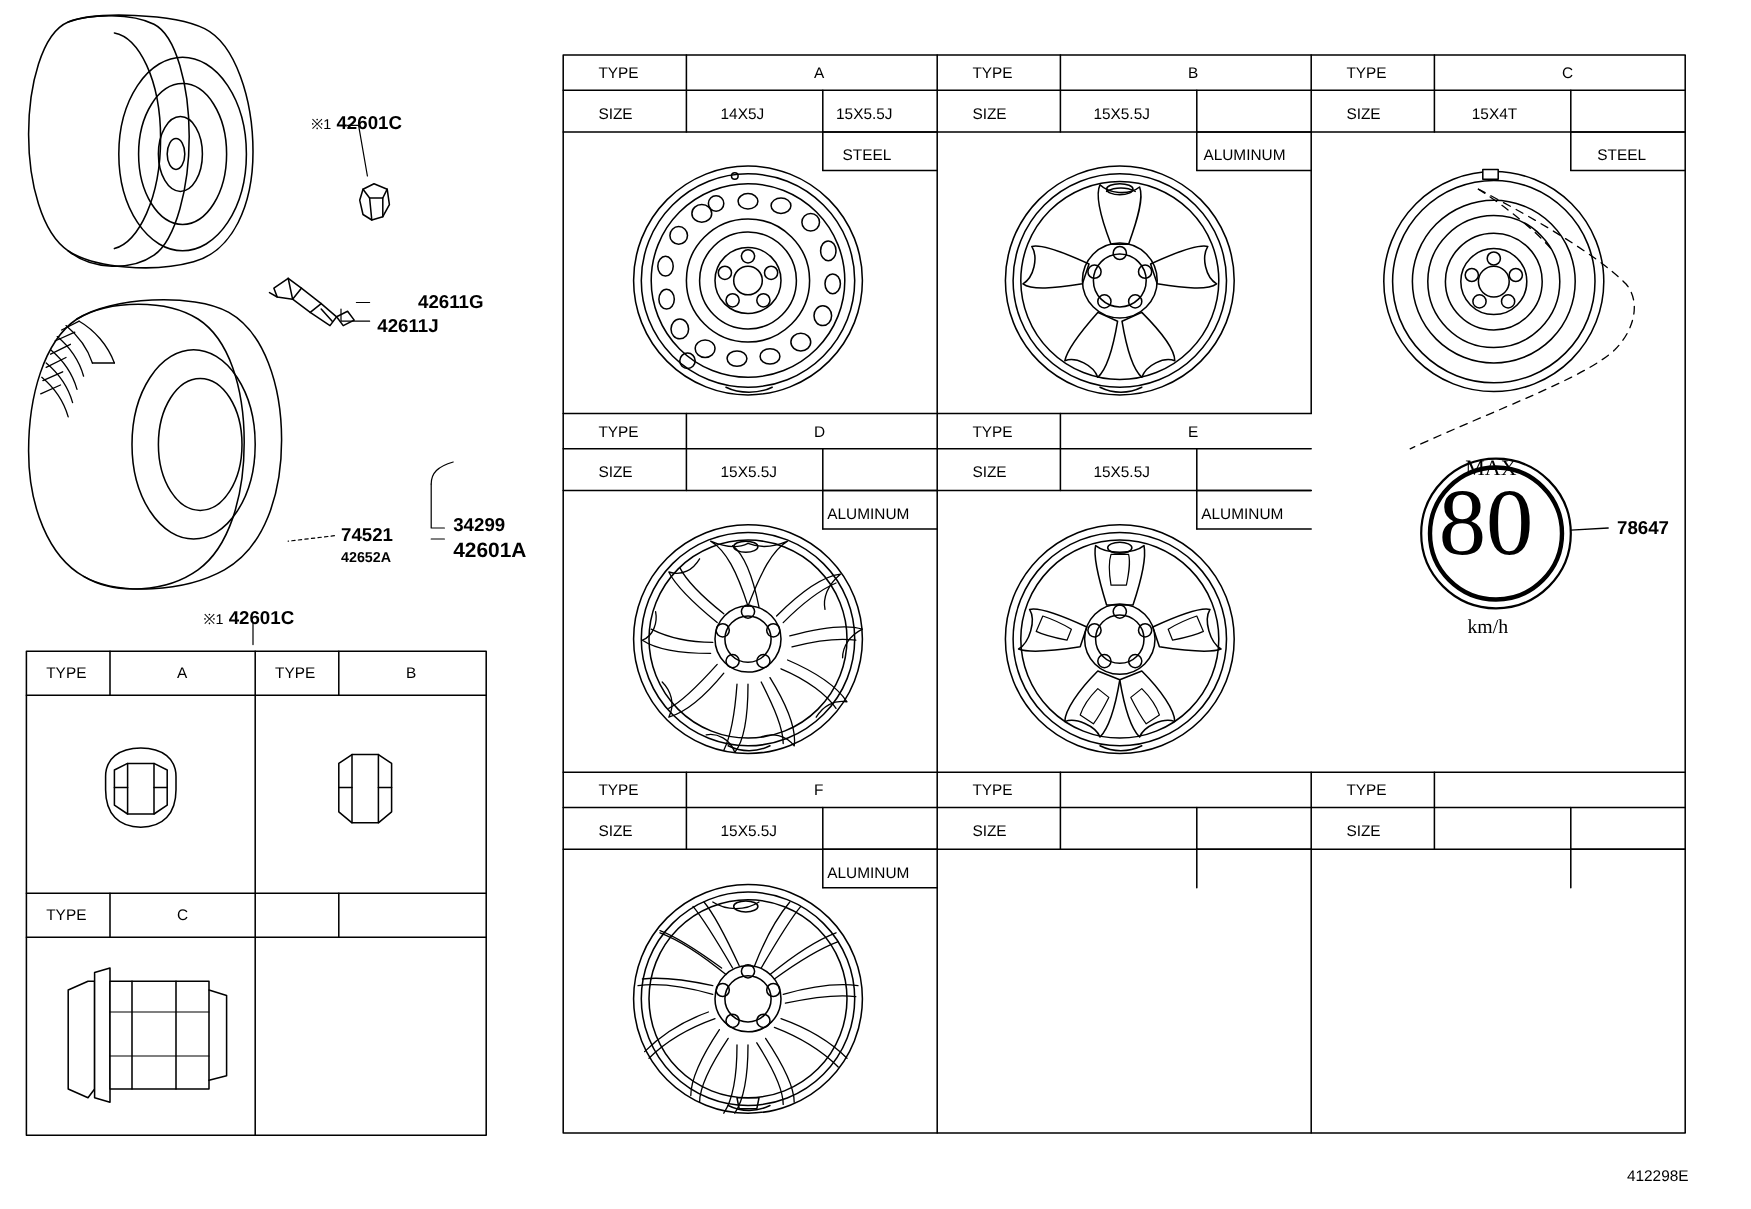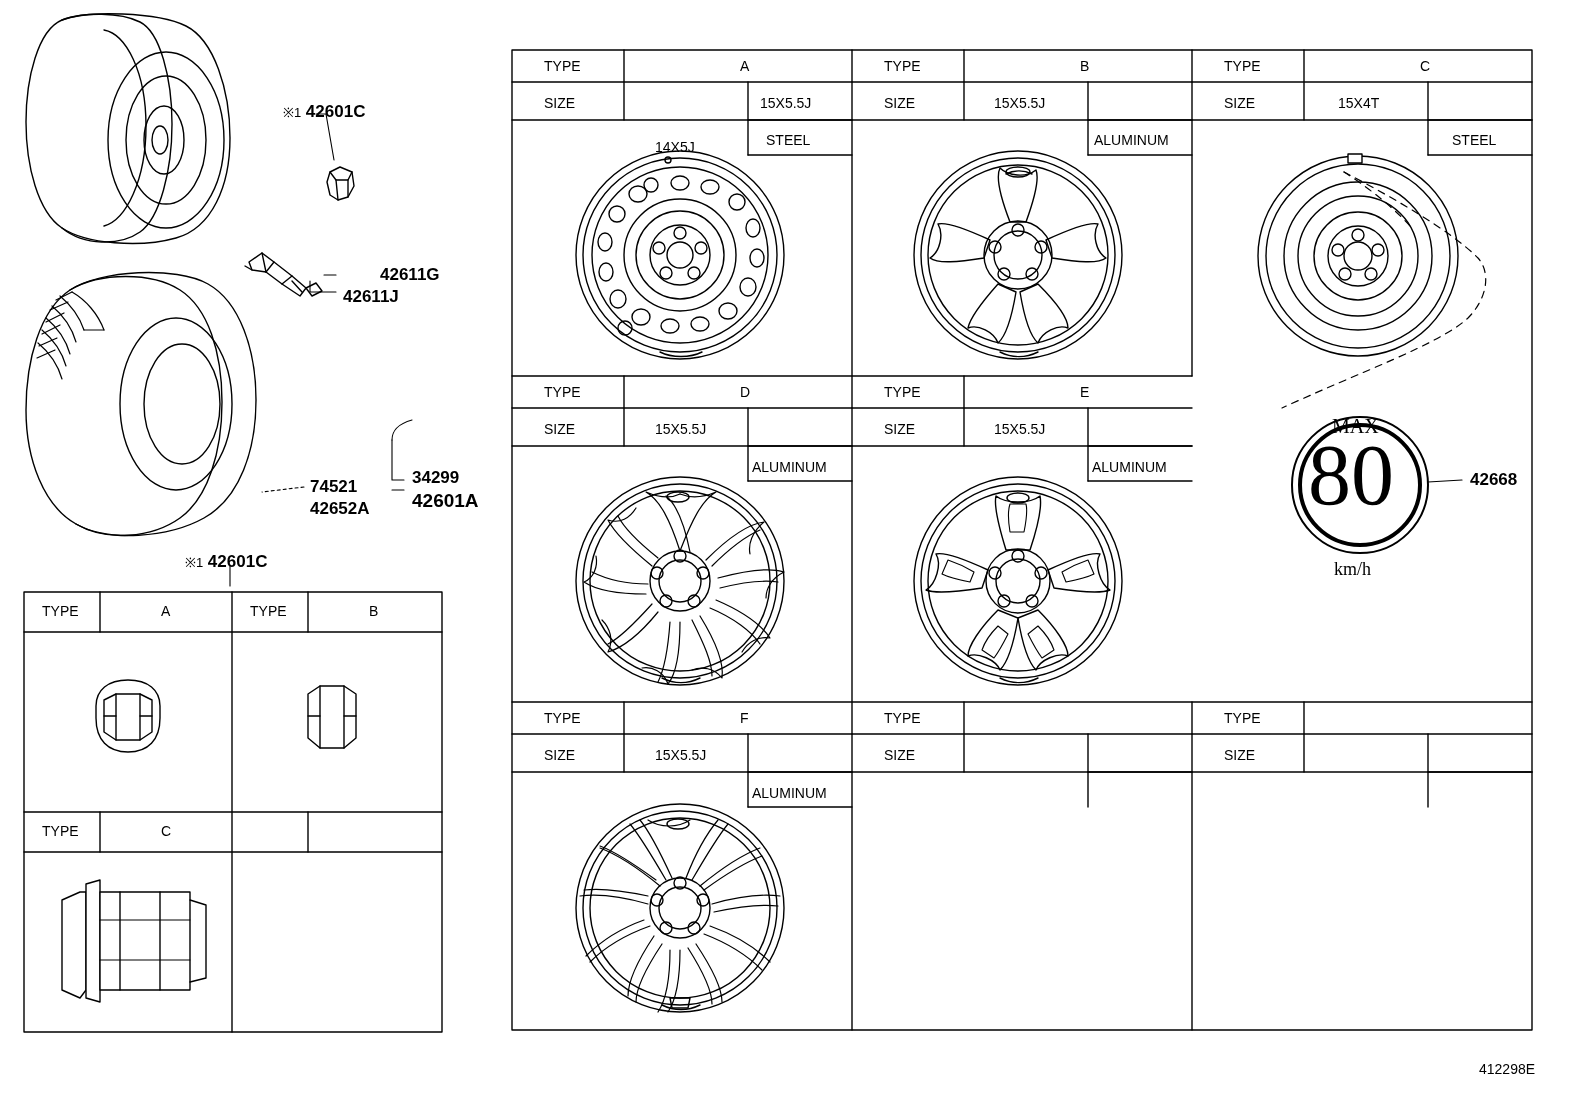--- a/index.html
+++ b/index.html
@@ -7,21 +7,21 @@
   .canvas{position:absolute;inset:0;}
   svg{display:block;}
   .lbl{position:absolute;font-family:"Liberation Sans",sans-serif;white-space:pre;}
   .lbl-bold{font-weight:bold;}
   
   #lbl-42601C-top{left:283px;top:102px;font-size:17px;}
   #lbl-42601C-top .ref{font-size:13px;}
   #lbl-42611G{left:343px;top:265px;font-size:17px;font-weight:bold;margin-left:37px;}
   #lbl-42611J{left:343px;top:287px;font-size:17px;font-weight:bold;}
   #lbl-42652{left:310px;top:477px;font-size:17px;font-weight:bold;}
-  #lbl-42652A{left:310px;top:499px;font-size:17px;font-weight:bold;text-align:center;}
+  #lbl-42652A{left:310px;top:499px;font-size:13px;font-weight:bold;text-align:center;}
   #lbl-42601{left:412px;top:468px;font-size:17px;font-weight:bold;}
   #lbl-42601A{left:412px;top:490px;font-size:19px;font-weight:bold;}
   #lbl-42601C-mid{left:185px;top:552px;font-size:17px;}
   #lbl-42601C-mid .ref{font-size:13px;}
   #lbl-42668{left:1470px;top:470px;font-size:17px;font-weight:bold;}
   #lbl-figno{left:1479px;top:1061px;font-size:14px;}
   
   .cellText{position:absolute;font-size:14px;white-space:pre;}
   .maxtxt{position:absolute;font-family:"Liberation Serif",serif;}
 </style>
@@ -403,42 +403,42 @@
 <div class="lbl" id="lbl-42611J">42611J</div>
 
 <div class="lbl" id="lbl-42652">74521</div>
 <div class="lbl" id="lbl-42652A">42652A</div>
 
 <div class="lbl" id="lbl-42601">34299</div>
 <div class="lbl" id="lbl-42601A">42601A</div>
 
 <div class="lbl" id="lbl-42601C-mid"><span class="ref">※1</span> <span class="lbl-bold">42601C</span></div>
 
-<div class="lbl" id="lbl-42668">42668</div>
+<div class="lbl" id="lbl-42668">78647</div>
 
 <div class="lbl" id="lbl-figno">412298E</div>
 
 <div class="maxtxt" style="left:1332px;top:415px;font-size:20px;">MAX</div>
 <div class="maxtxt" style="left:1308px;top:432px;font-size:86px;line-height:86px;">80</div>
 <div class="maxtxt" style="left:1334px;top:525px;font-size:18px;margin-top:34px;">km/h</div>
 
 <div class="cellText" style="left:42px;top:603px;">TYPE</div>
 <div class="cellText" style="left:161px;top:603px;">A</div>
 <div class="cellText" style="left:250px;top:603px;">TYPE</div>
 <div class="cellText" style="left:369px;top:603px;">B</div>
 
 <div class="cellText" style="left:42px;top:823px;">TYPE</div>
 <div class="cellText" style="left:161px;top:823px;">C</div>
 <div class="cellText" style="left:250px;top:823px;"></div>
 <div class="cellText" style="left:369px;top:823px;"></div>
 
 <div class="cellText" style="left:544px;top:58px;">TYPE</div>
 <div class="cellText" style="left:740px;top:58px;">A</div>
 <div class="cellText" style="left:544px;top:95px;">SIZE</div>
-<div class="cellText" style="left:655px;top:95px;margin-top:44px;">14X5J</div>
+<div class="cellText" style="left:655px;top:95px;">14X5J</div>
 <div class="cellText" style="left:760px;top:95px;">15X5.5J</div>
 <div class="cellText" style="left:766px;top:132px;">STEEL</div>
 
 <div class="cellText" style="left:884px;top:58px;">TYPE</div>
 <div class="cellText" style="left:1080px;top:58px;">B</div>
 <div class="cellText" style="left:884px;top:95px;">SIZE</div>
 <div class="cellText" style="left:994px;top:95px;">15X5.5J</div>
 <div class="cellText" style="left:1100px;top:95px;"></div>
 <div class="cellText" style="left:1094px;top:132px;">ALUMINUM</div>
 

